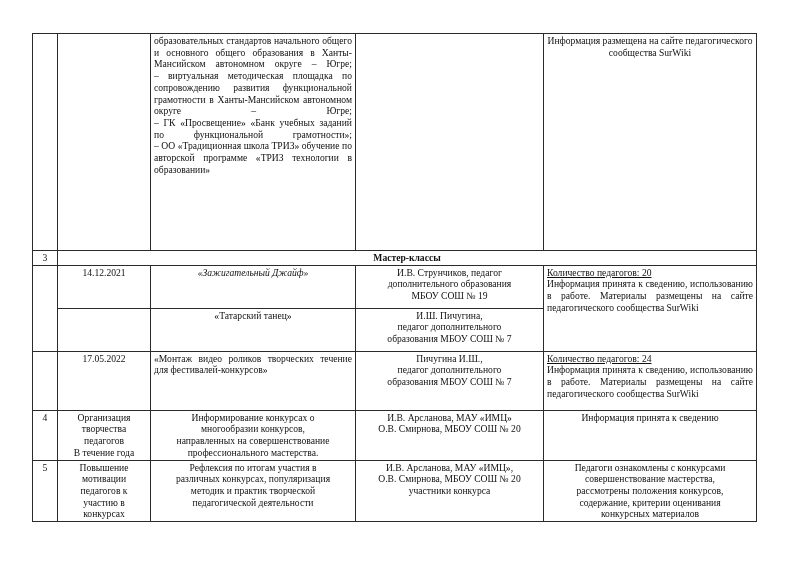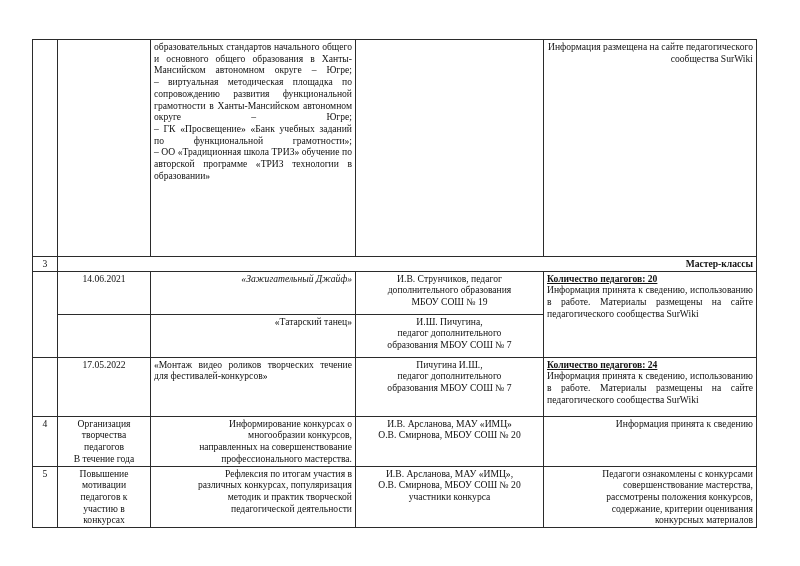--- a/index.html
+++ b/index.html
@@ -18,21 +18,21 @@
   .page {
     position: relative;
     width: 800px;
     height: 566px;
     background: #ffffff;
     box-sizing: border-box;
   }
   table.doc-table {
     position: absolute;
     left: 32px;
-    top: 39px;
+    top: 33px;
     width: 724px;
     border-collapse: collapse;
     table-layout: fixed;
     font-size: 9.6px;
     line-height: 1.22;
     padding-left: 45px;
   }
   table.doc-table td {
     border: 1px solid #2b2b2b;
     padding: 1px 3px 1px 3px;
@@ -43,23 +43,23 @@
   
   col.c1 { width: 25px; }
   col.c2 { width: 93px; }
   col.c3 { width: 205px; }
   col.c4 { width: 188px; }
   col.c5 { width: 213px; }
 
   .just { text-align: justify; text-align-last: justify; }
   .just-last-left { text-align: justify; text-align-last: left; }
   .center { text-align: center; }
-  .left { text-align: right; }
+  .left { text-align: center; }
   .bold { font-weight: bold; }
-  .u { text-decoration: underline; font-weight: bold; }
+  .u { text-decoration: underline; }
 
   .p { margin: 0; padding: 0; }
 </style>
 </head>
 <body>
 
 <div class="page">
 
   <table class="doc-table">
     <colgroup>
@@ -84,21 +84,21 @@
         <td class="left">Информация размещена на сайте педагогического сообщества SurWiki</td>
       </tr>
 
       <tr>
         <td class="center">3</td>
         <td class="left bold" colspan="4">Мастер-классы</td>
       </tr>
 
       <tr>
         <td rowspan="2"></td>
-        <td class="center">14.06.2021</td>
+        <td class="center">14.12.2021</td>
         <td class="left" style="height:40px;font-style:italic;">«Зажигательный Джайф»</td>
         <td class="center">
           <div class="p">И.В. Струнчиков, педагог</div>
           <div class="p">дополнительного образования</div>
           <div class="p">МБОУ СОШ № 19</div>
         </td>
         <td rowspan="2" class="just-last-left">
           <div class="p u">Количество педагогов: 20</div>
           <div class="p just-last-left">Информация принята к сведению, использованию в работе. Материалы размещены на сайте педагогического сообщества SurWiki</div>
         </td>

